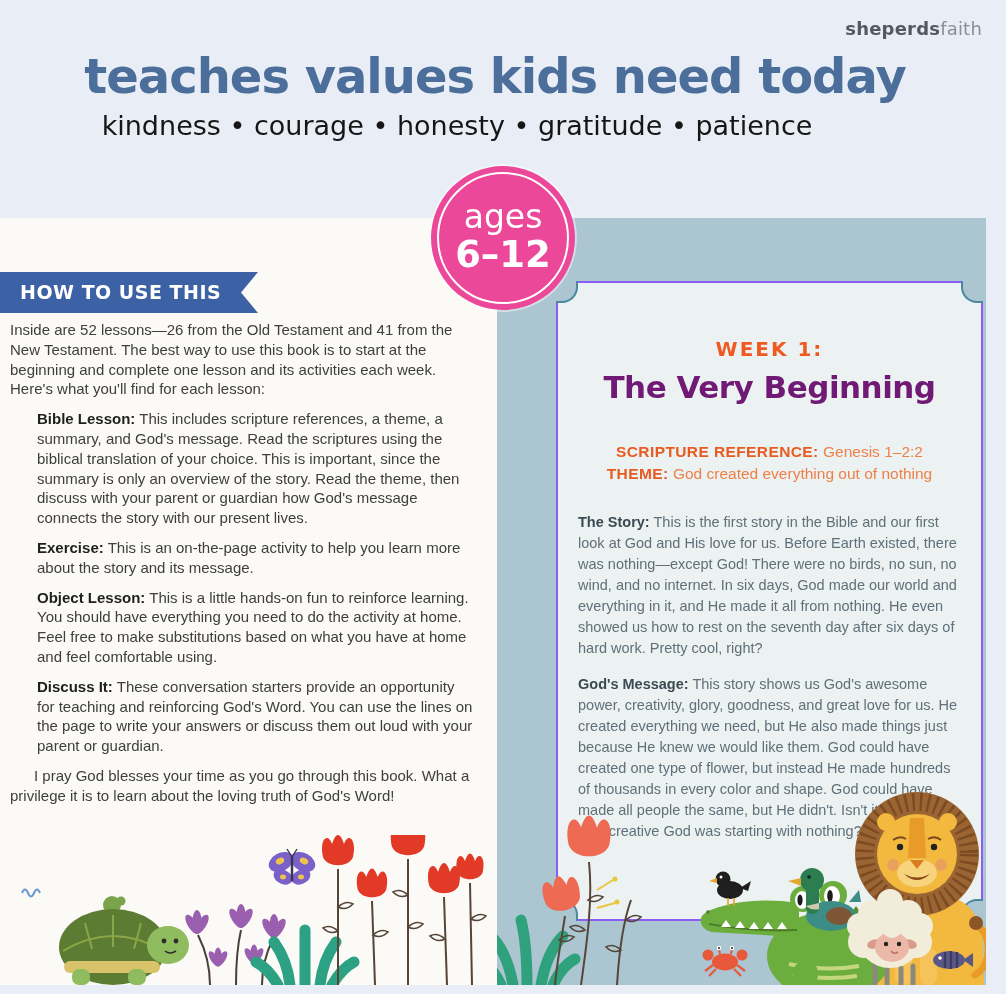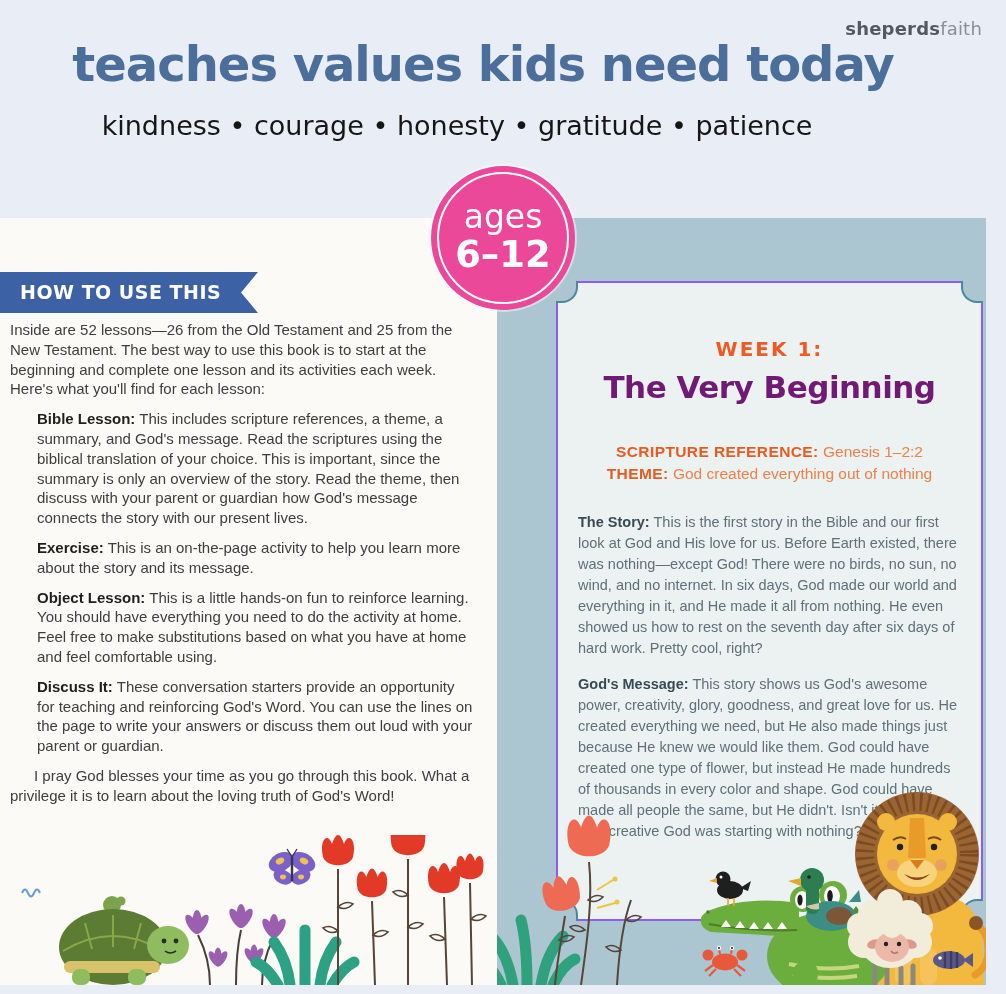--- a/index.html
+++ b/index.html
@@ -5,21 +5,21 @@
   html,body{margin:0;padding:0;background:#dfe4ec;}
   .canvas{
     position:relative;width:1006px;height:994px;overflow:hidden;
     background:#e9eef6;font-family:"Liberation Sans",sans-serif;
   }
   
   .brand{position:absolute;top:18px;right:24px;font-size:18px;letter-spacing:.2px;
     font-family:"DejaVu Sans",sans-serif;}
   .brand-bold{font-weight:700;color:#55585e;}
   .brand-light{font-weight:400;color:#8a8e95;}
-  .title{position:absolute;top:32px;left:0;width:958px;margin:4px;text-align:center;
+  .title{position:absolute;top:32px;left:0;width:958px;margin:16px;text-align:center;
     font-family:"DejaVu Sans",sans-serif;font-weight:800;font-size:48px;
     letter-spacing:-1px;color:#4b6e9a;}
   .subtitle{position:absolute;top:110px;left:0;width:914px;text-align:center;
     font-family:"DejaVu Sans",sans-serif;font-size:27px;color:#161616;}
   
   .badge{position:absolute;left:431px;top:166px;width:144px;height:144px;border-radius:50%;
     background:#ec4899;z-index:6;box-shadow:0 0 0 2px rgba(255,255,255,.45);}
   .badge-ring{position:absolute;inset:6px;border:2.5px solid #ffffff;border-radius:50%;}
   .badge-text{position:absolute;inset:0;display:flex;flex-direction:column;align-items:center;
     justify-content:center;color:#fff;font-family:"DejaVu Sans",sans-serif;}
@@ -78,21 +78,21 @@
       <div class="badge-line1">ages</div>
       <div class="badge-line2">6–12</div>
     </div>
   </div>
 
   <div class="page-left">
     <div class="banner">
       <span>HOW TO USE THIS BOOK</span>
     </div>
     <div class="left-text">
-      <p>Inside are 52 lessons—26 from the Old Testament and 25 from the New Testament. The best way to use this book is to start at the beginning and complete one lesson and its activities each week. Here's what you'll find for each lesson:</p>
+      <p>Inside are 52 lessons—26 from the Old Testament and 41 from the New Testament. The best way to use this book is to start at the beginning and complete one lesson and its activities each week. Here's what you'll find for each lesson:</p>
       <p class="sec"><b>Bible Lesson:</b> <span>This includes scripture references, a theme, a summary, and God's message. Read the scriptures using the biblical translation of your choice. This is important, since the summary is only an overview of the story. Read the theme, then discuss with your parent or guardian how God's message connects the story with our present lives.</span></p>
       <p class="sec"><b>Exercise:</b> <span>This is an on-the-page activity to help you learn more about the story and its message.</span></p>
       <p class="sec"><b>Object Lesson:</b> <span>This is a little hands-on fun to reinforce learning. You should have everything you need to do the activity at home. Feel free to make substitutions based on what you have at home and feel comfortable using.</span></p>
       <p class="sec"><b>Discuss It:</b> <span>These conversation starters provide an opportunity for teaching and reinforcing God's Word. You can use the lines on the page to write your answers or discuss them out loud with your parent or guardian.</span></p>
       <p class="closing">I pray God blesses your time as you go through this book. What a privilege it is to learn about the loving truth of God's Word!</p>
     </div>
   </div>
 
   <div class="page-right">
     <div class="card">

